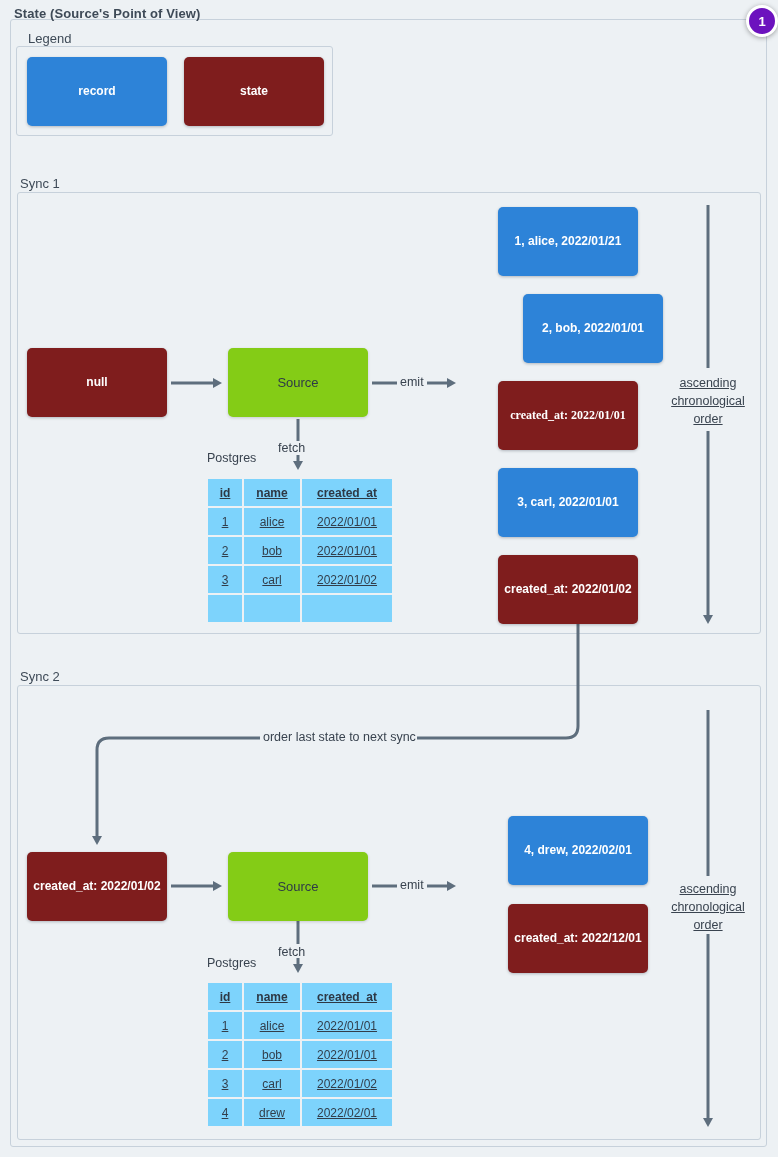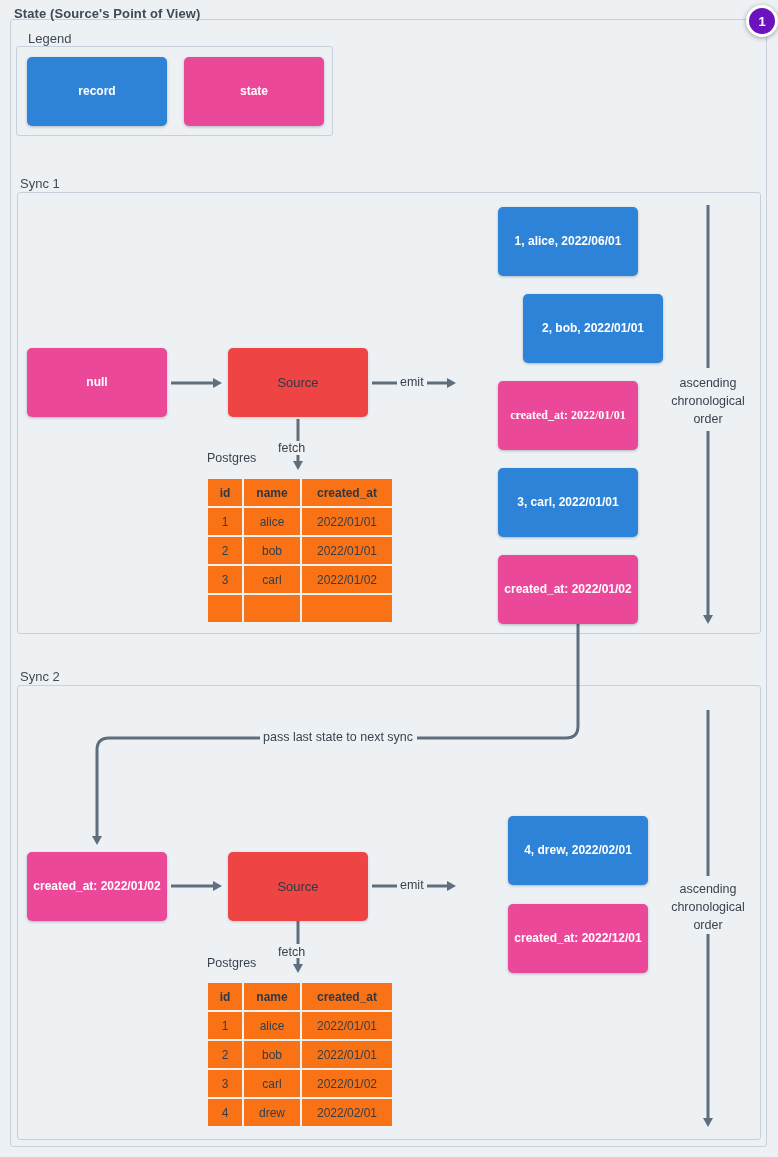--- a/index.html
+++ b/index.html
@@ -14,37 +14,37 @@
   .title-label { font-weight:700; letter-spacing:.1px; }
 
   .node {
     position:absolute; width:140px; height:69px;
     border-radius:5px; box-sizing:border-box; padding:0 6px;
     display:flex; align-items:center; justify-content:center; text-align:center;
     color:#ffffff; font-weight:700; font-size:12px; line-height:19px;
     box-shadow:0 1px 3px rgba(25,35,50,.28);
   }
   .node.record { background:#2d83d8; }
-  .node.state  { background:#ec4899; }
+  .node.state  { background:#7f1d1d; }
   .node.source {
-    background:#ef4444; color:#2e3a47; font-weight:400; font-size:13px;
+    background:#84cc16; color:#2e3a47; font-weight:400; font-size:13px;
     box-shadow:0 1px 3px rgba(25,35,50,.18);
   }
 
   .conn-label { position:absolute; font-size:12.5px; color:#39434f; white-space:nowrap; z-index:3; }
   .order-label {
     position:absolute; width:96px; text-align:center;
-    font-size:12.5px; line-height:18px; color:#39434f; z-index:3;
+    font-size:12.5px; line-height:18px; color:#39434f; z-index:3;text-decoration:underline;
   }
 
   .db-table {
     position:absolute; border-collapse:separate; border-spacing:2px;
     font-size:12px; color:#323e4b; z-index:2;
   }
-  .db-table th, .db-table td { background:#f97316; text-align:center; height:27px; padding:0 4px; }
+  .db-table th, .db-table td { background:#7dd3fc; text-align:center; height:27px; padding:0 4px;text-decoration:underline; }
   .db-table th { font-weight:700; color:#2d3845; }
   .col-id { width:26px; } .col-name { width:48px; } .col-created { width:82px; }
 
   .badge {
     position:absolute; left:746px; top:5px; width:26px; height:26px;
     background:#6c12be; border:3px solid #ffffff; border-radius:50%;
     color:#fff; font-weight:700; font-size:13px;
     display:flex; align-items:center; justify-content:center;
     box-shadow:0 1px 5px rgba(0,0,0,.35); z-index:6;
   }
@@ -128,29 +128,29 @@
       <td>2022/01/02</td>
     </tr>
     <tr>
       <td></td>
       <td></td>
       <td></td>
     </tr>
   </tbody>
     </table>
 
-  <div class="node record zt" style="left:498px; top:207px;">1, alice, 2022/06/01</div>
+  <div class="node record zt" style="left:498px; top:207px;">1, alice, 2022/01/21</div>
   <div class="node record zt" style="left:523px; top:294px;">2, bob, 2022/01/01</div>
   <div class="node state zt" style="left:498px; top:381px;font-family:Liberation Serif, serif;">created_at: 2022/01/01</div>
   <div class="node record zt" style="left:498px; top:468px;">3, carl, 2022/01/01</div>
   <div class="node state zt" style="left:498px; top:555px;">created_at: 2022/01/02</div>
 
   <div class="order-label" style="left:660px; top:374px;">ascending chronological order</div>
 
-  <div class="conn-label" style="left:263px; top:730px;">pass last state to next sync</div>
+  <div class="conn-label" style="left:263px; top:730px;">order last state to next sync</div>
 
   <div class="sec-label" style="left:20px; top:669px;">Sync 2</div>
   <div class="frame" style="left:17px; top:685px; width:742px; height:453px;"></div>
 
   <div class="node state zt" style="left:27px; top:852px;">created_at: 2022/01/02</div>
   <div class="node source zt" style="left:228px; top:852px;">Source</div>
 
   <div class="conn-label" style="left:400px; top:878px;">emit</div>
   <div class="conn-label" style="left:278px; top:945px;">fetch</div>
   <div class="conn-label" style="left:207px; top:956px;">Postgres</div>

